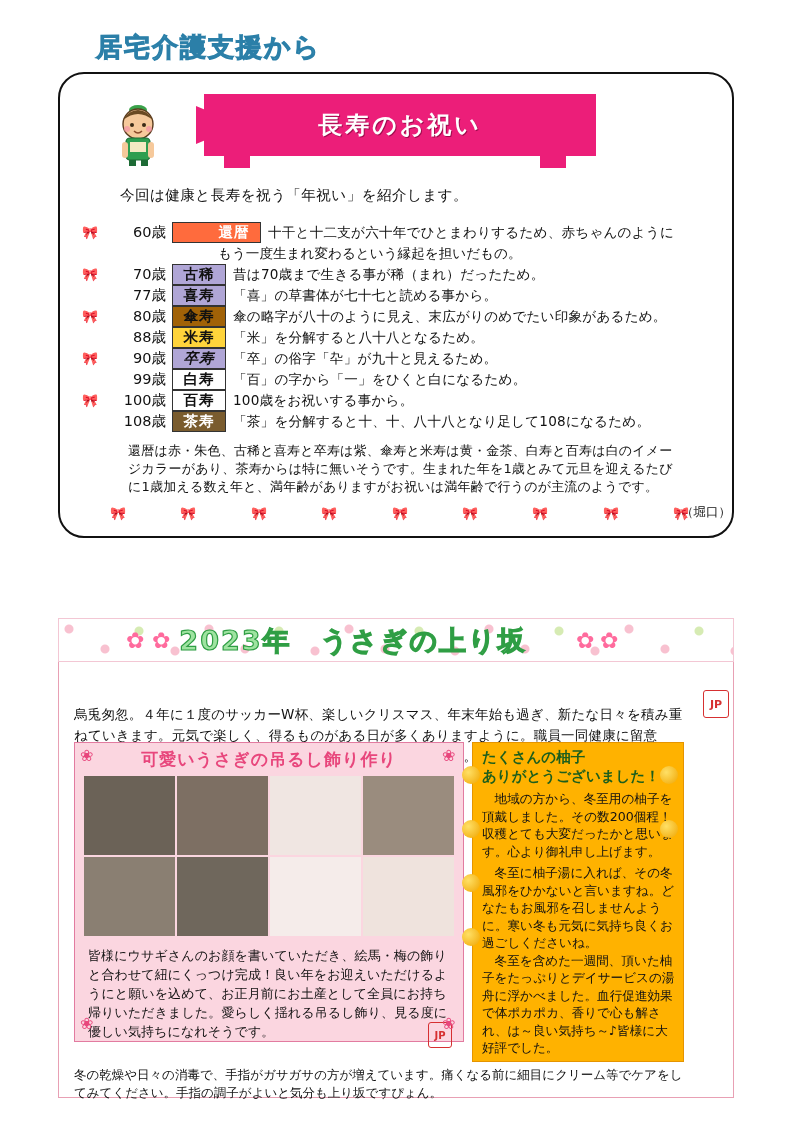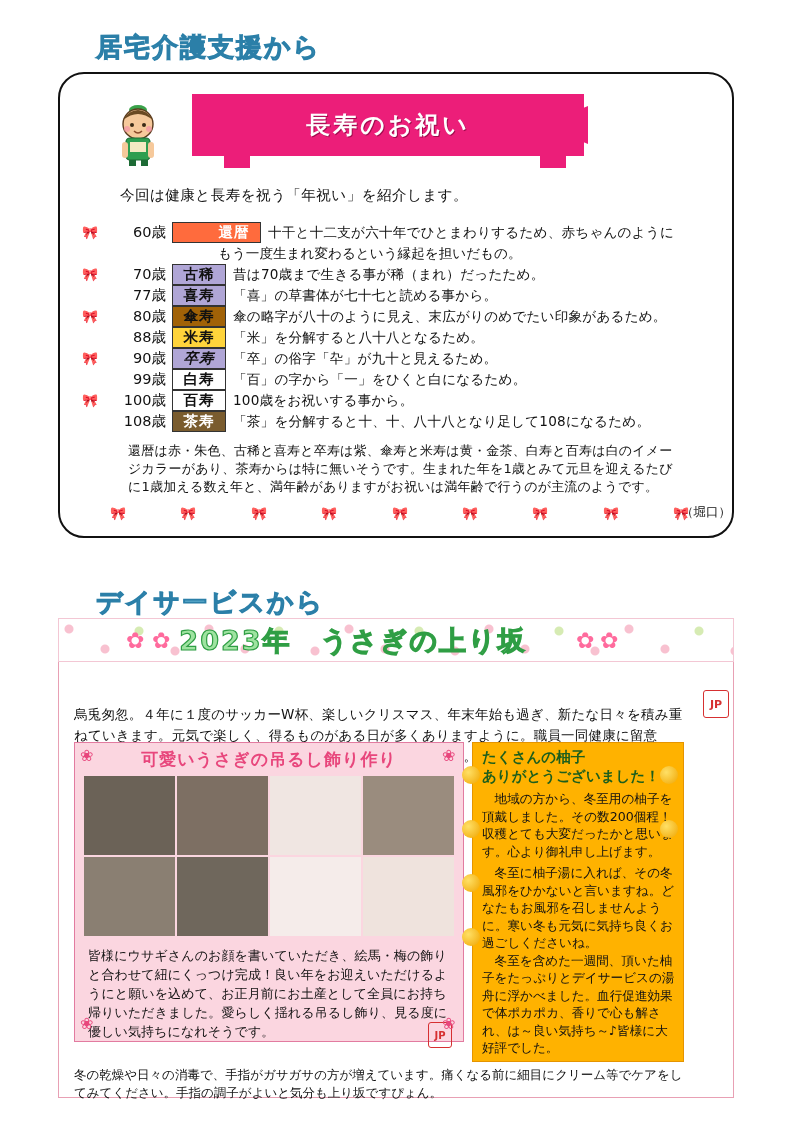--- a/index.html
+++ b/index.html
@@ -27,21 +27,21 @@
 
   
   .box1{
     position:absolute;left:58px;top:72px;width:676px;height:466px;
     border:2px solid #111;border-radius:26px;background:#fff;
     box-sizing:border-box;
   }
 
   
   .ribbon{
-    position:absolute;left:192px;top:94px;width:392px;height:62px;
+    position:absolute;left:204px;top:94px;width:392px;height:62px;
     background:#ec1e79;
     clip-path:polygon(0 0,100% 0,100% 100%,0 100%);
     display:flex;align-items:center;justify-content:center;
   }
   .ribbon-text{
     color:#fff;font-size:24px;font-weight:bold;letter-spacing:3px;
     text-shadow:1px 1px 0 #a00a4d;
   }
   .ribbon-tail{
     position:absolute;top:106px;width:46px;height:38px;background:#ec1e79;
@@ -279,21 +279,20 @@
     <span>🎀</span>
     <span>🎀</span>
     <span>🎀</span>
     <span>🎀</span>
     <span>🎀</span>
     <span>🎀</span>
     <span>🎀</span>
   </div>
   <div class="sig1">（堀口）</div>
 
-  <div class="sec-title" id="h2">デイサービスから</div>
 
   <div class="box2"></div>
   <div class="topband">
     <div class="band-pat"></div>
   </div>
   <div class="flower" style="left:126px;top:630px;"></div>
   <div class="flower" style="left:152px;top:630px;"></div>
   <div class="flower" style="left:576px;top:630px;"></div>
   <div class="flower" style="left:600px;top:630px;"></div>
   <div class="title2023">2023年　うさぎの上り坂</div>

